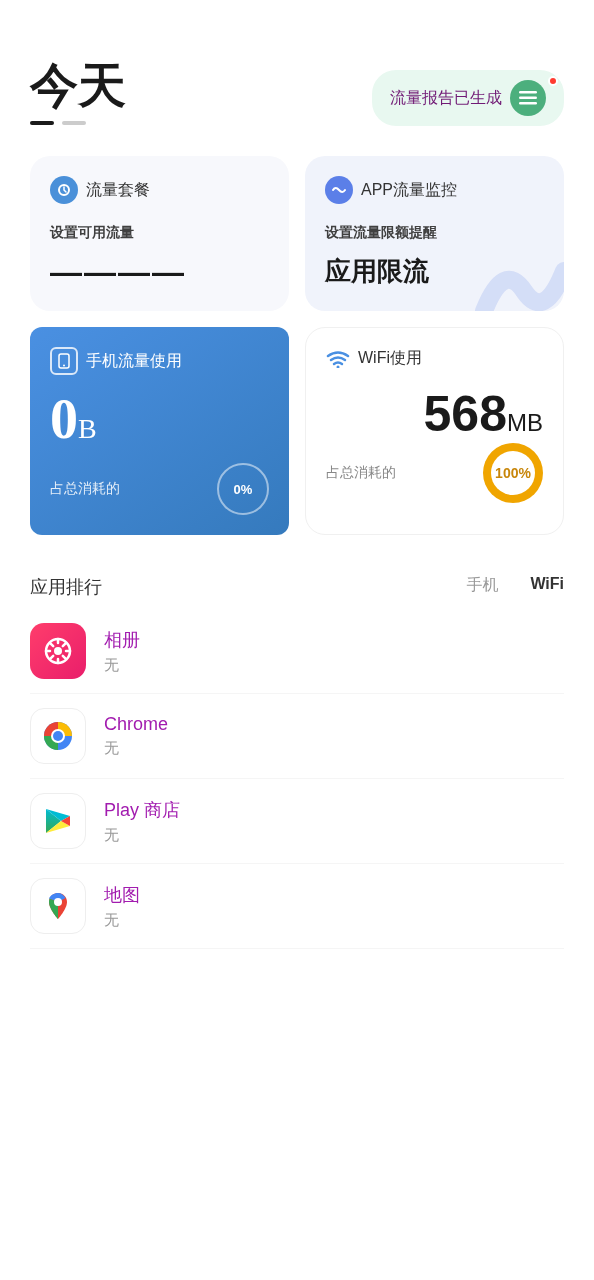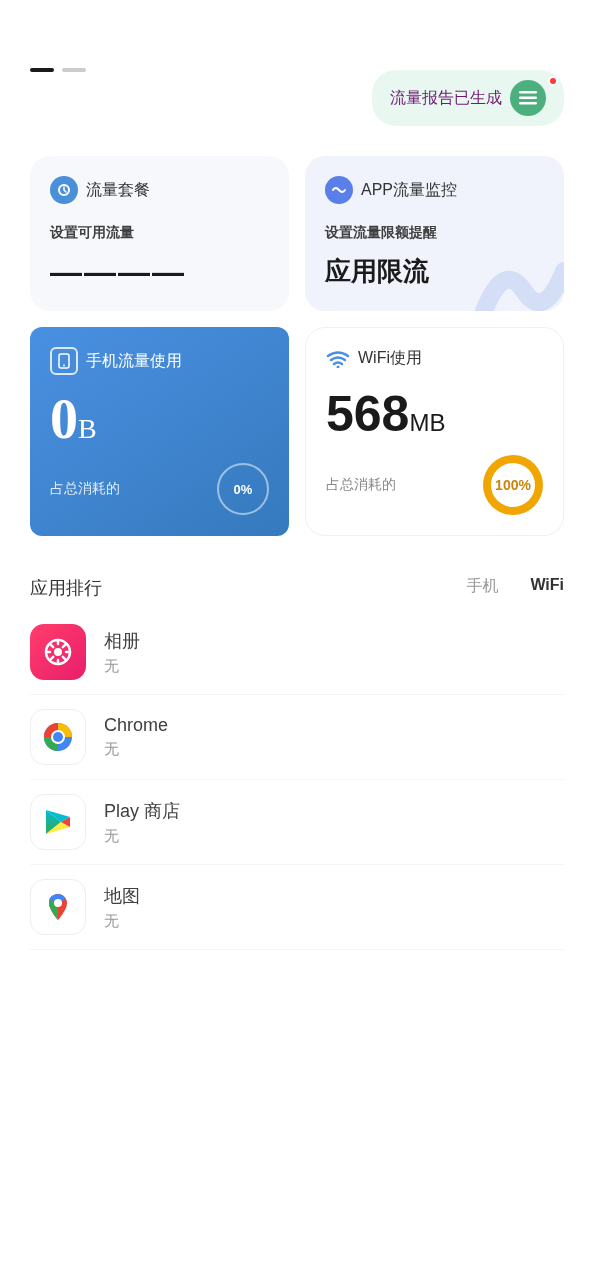--- a/index.html
+++ b/index.html
@@ -211,21 +211,22 @@
       background: #ffffff;
       border: 1px solid #f0f0f0;
     }
     .card-wifi .wifi-icon { color: #4a90e2; font-size: 20px; }
     .card-wifi .card-title { color: #333; }
     .card-wifi .usage-value {
       font-size: 50px;
       font-weight: 700;
       color: #1a1a1a;
       line-height: 1;
-      margin-bottom: 16px;
+      margin-bottom: 4px;
+      text-align: right;
     }
     .card-wifi .usage-unit {
       font-size: 24px;
       font-weight: 500;
     }
     .card-wifi .card-footer {
       display: flex;
       align-items: center;
       justify-content: space-between;
     }
@@ -303,21 +304,21 @@
       display: flex;
       align-items: center;
       justify-content: center;
       font-size: 28px;
       overflow: hidden;
       flex-shrink: 0;
     }
     .app-info {}
     .app-name {
       font-size: 18px;
-      color: #404040;
+      color: #a21caf;
       font-weight: 500;
       margin-bottom: 4px;
     }
     .app-usage {
       font-size: 15px;
       color: #999;
     }
 
     
     .icon-album {
@@ -340,20 +341,21 @@
     }
 
     
     svg { display: block; }
   </style>
 </head>
 <body>
 
 <div class="header">
   <div class="header-title-wrap">
+    <div class="header-title">今天</div>
     <div class="header-dots">
       <div class="header-dot"></div>
       <div class="header-dot inactive"></div>
     </div>
   </div>
   <button class="report-btn">
     <span class="report-btn-text">流量报告已生成</span>
     <div class="report-btn-icon">
       <svg width="18" height="14" viewBox="0 0 18 14" fill="none">
         <rect y="0" width="18" height="2.5" rx="1.25" fill="white"></rect>

